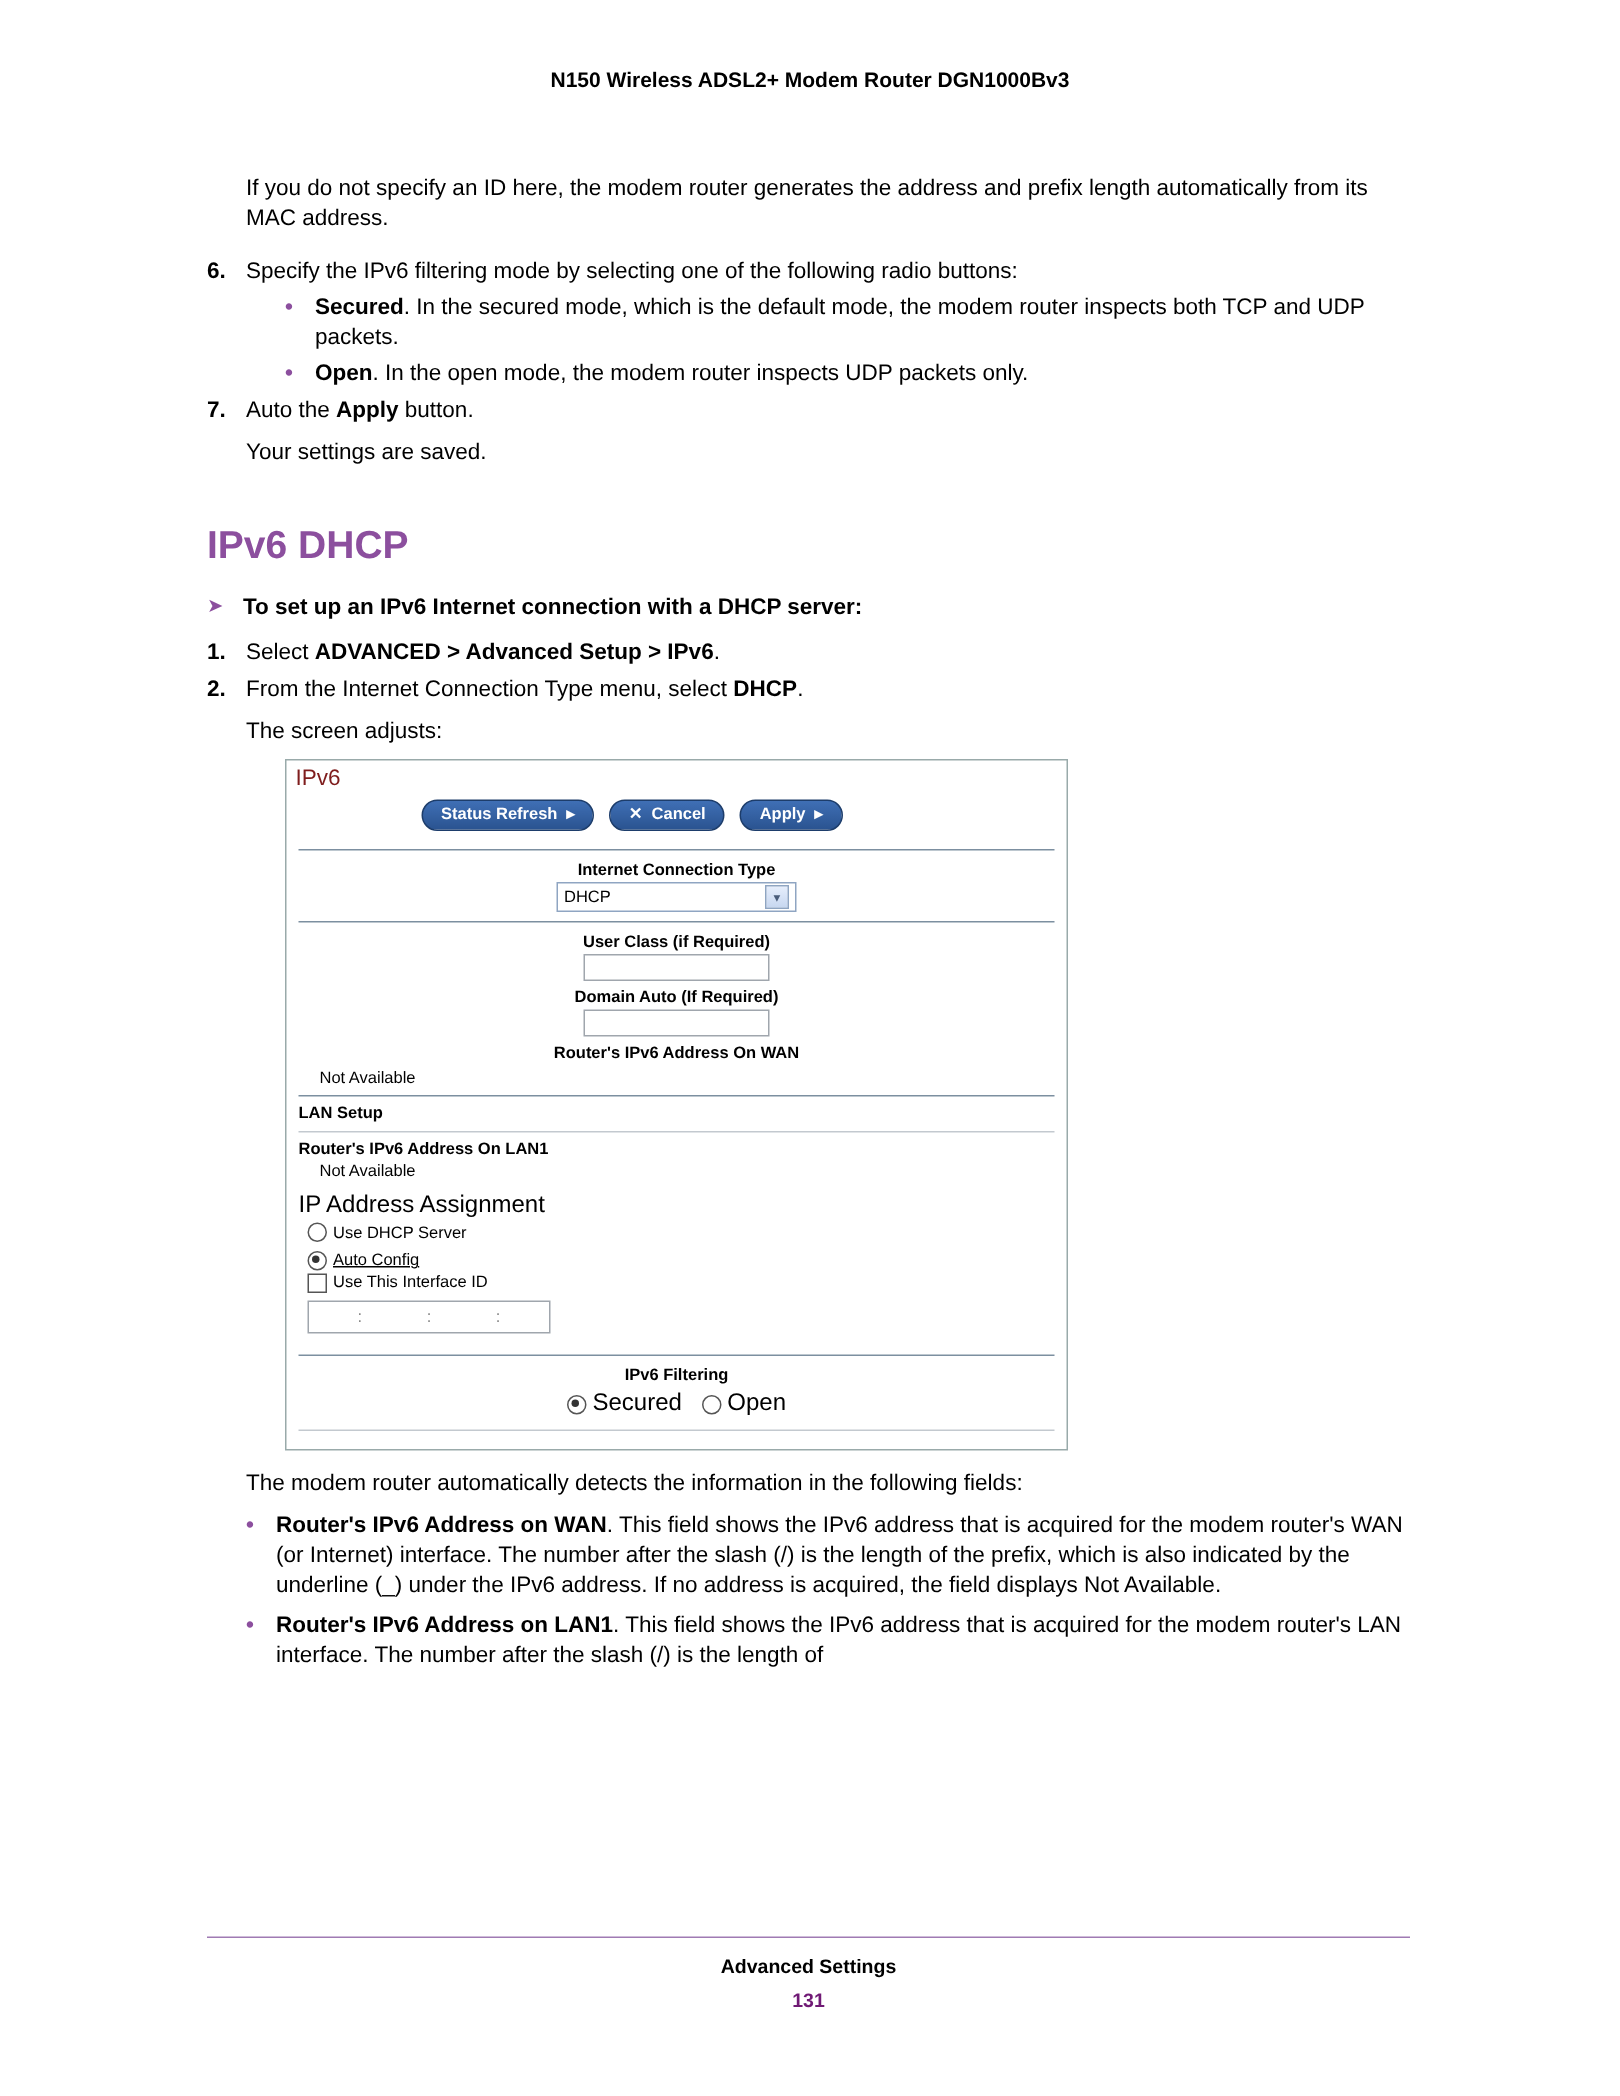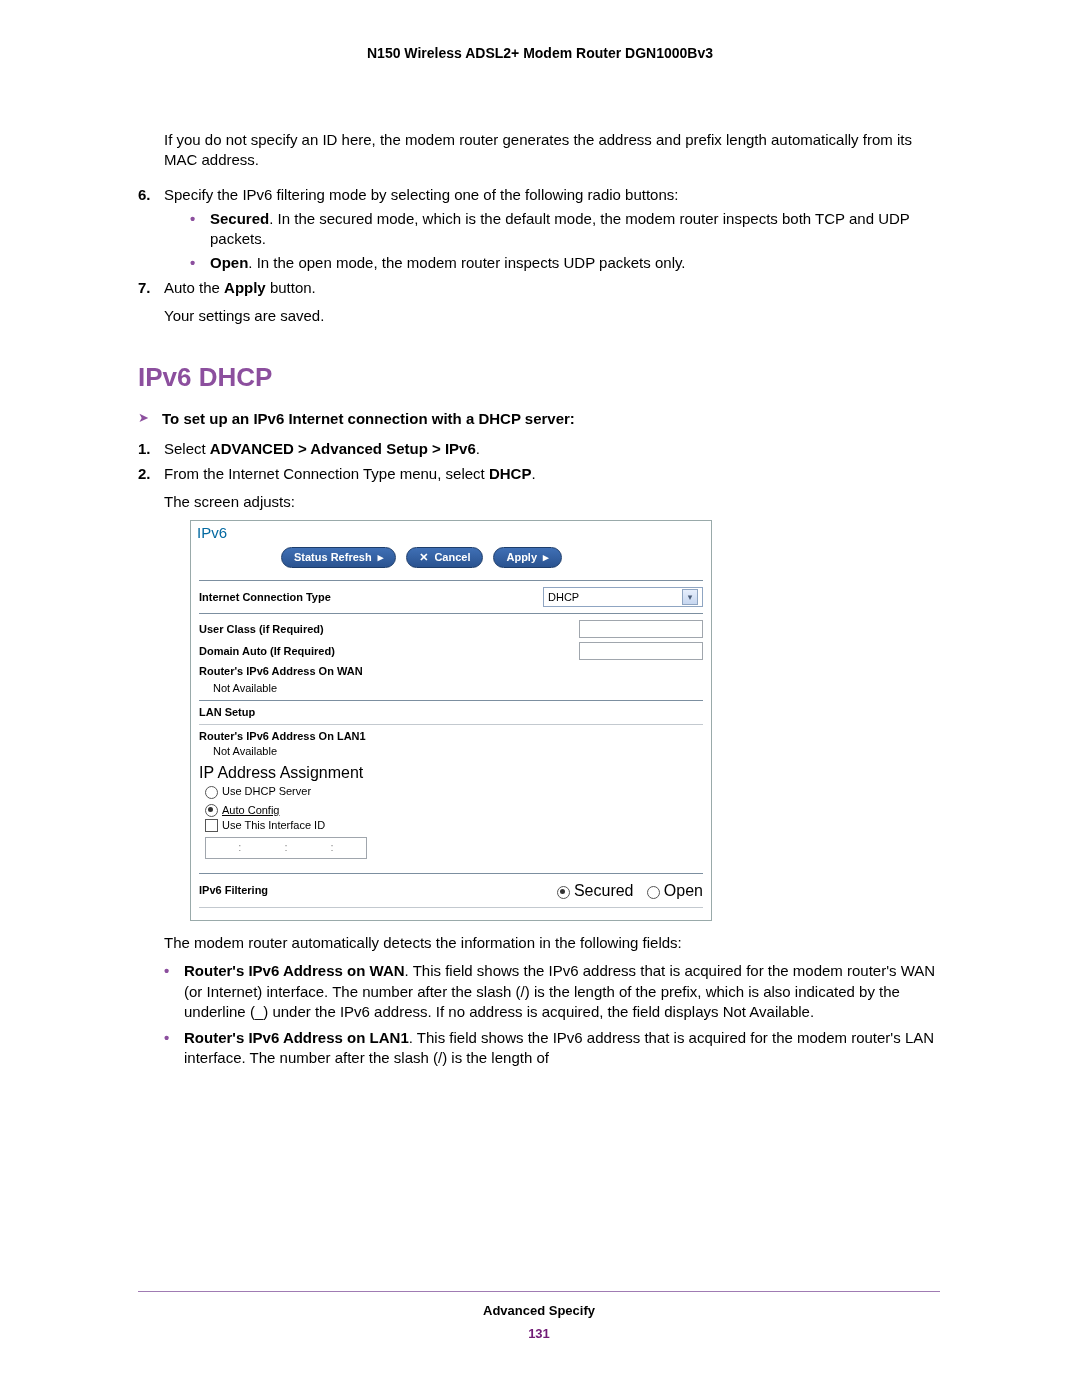--- a/index.html
+++ b/index.html
@@ -21,21 +21,21 @@
     position: absolute;
     top: 44px;
     left: 0;
     right: 0;
     text-align: center;
     font-weight: bold;
     font-size: 14px;
   }
   .content {
     position: absolute;
-    top: 130px;
+    top: 116px;
     left: 138px;
     right: 140px;
   }
   .para1 { margin-left: 26px; margin-bottom: 14px; }
   .list-row { display: flex; margin-bottom: 4px; }
   .list-num { width: 26px; flex: none; font-weight: bold; }
   .list-body { flex: 1; }
   .bullet-row { display: flex; margin-left: 26px; margin-top: 4px; }
   .bullet-dot { width: 20px; flex: none; color: #8c4f9e; font-weight: bold; }
   .section-heading {
@@ -51,21 +51,21 @@
   
   .shot {
     margin-left: 26px;
     margin-top: 8px;
     border: 1px solid #9aa;
     width: 520px;
     font-size: 12px;
     font-family: Arial, Helvetica, sans-serif;
   }
   .shot-title {
-    color: #0369a1;
+    color: #7f1d1d;
     font-size: 15px;
     padding: 2px 6px 0 6px;
   }
   .shot-btnbar {
     display: flex;
     gap: 10px;
     padding: 4px 90px 8px 90px;
     justify-content: flex-start;
   }
   .pill {
@@ -82,20 +82,21 @@
   }
   .pill .picon { font-weight: bold; }
   .shot-body { padding: 0 8px 8px 8px; }
   .sep { border: 0; border-top: 1px solid #7c8fa0; margin: 4px 0; }
   .sep-thin { border: 0; border-top: 1px solid #c3c9cf; margin: 4px 0; }
   .frow {
     display: flex;
     align-items: center;
     justify-content: space-between;
     padding: 2px 0;
+    flex-direction: column;
   }
   .flabel { font-size: 11px; font-weight: bold; }
   .fval { font-size: 16px; }
   .fselect {
     width: 160px;
     height: 20px;
     border: 1px solid #8fa5c2;
     display: inline-flex;
     align-items: center;
     justify-content: space-between;
@@ -296,16 +297,16 @@
           </div>
         </div>
 
       </div>
     </div>
 
   </div>
 
   <div class="footer">
     <hr class="footer-sep">
-    <div class="footer-lbl">Advanced Specify</div>
+    <div class="footer-lbl">Advanced Settings</div>
     <div class="footer-pg">131</div>
   </div>
 </div>
 
 </body></html>

